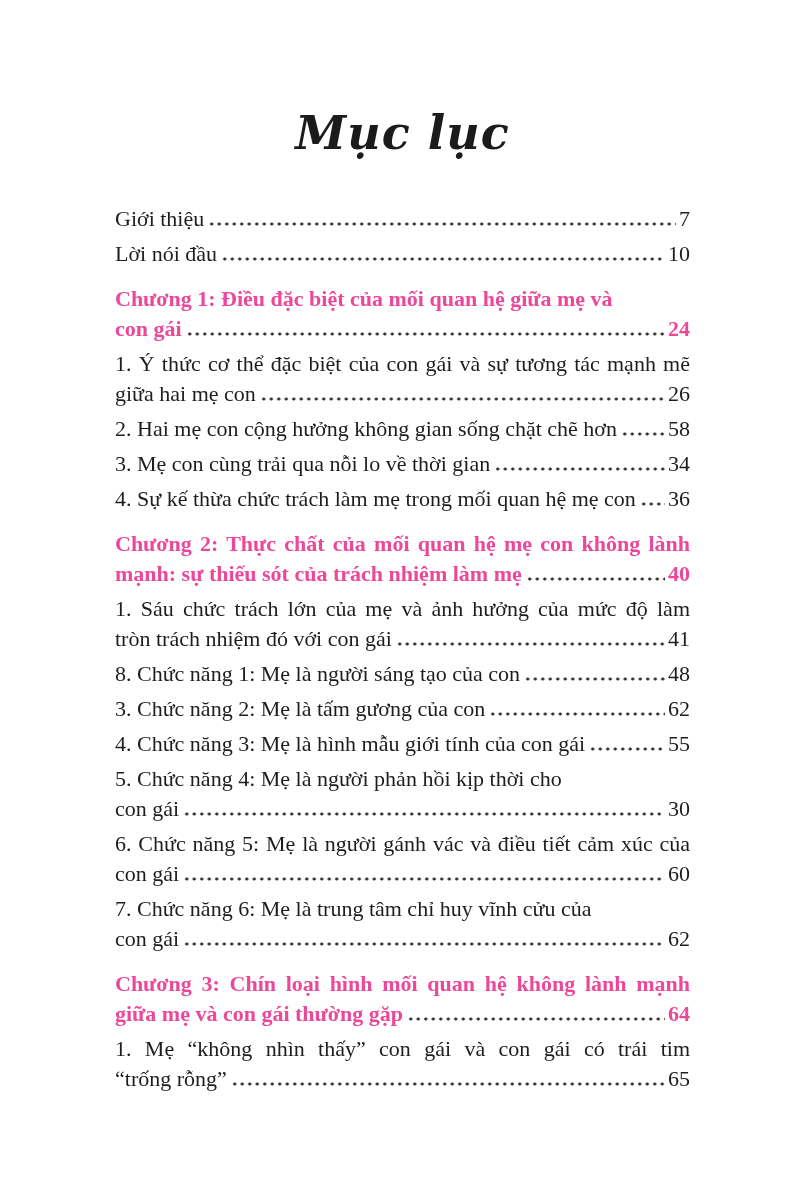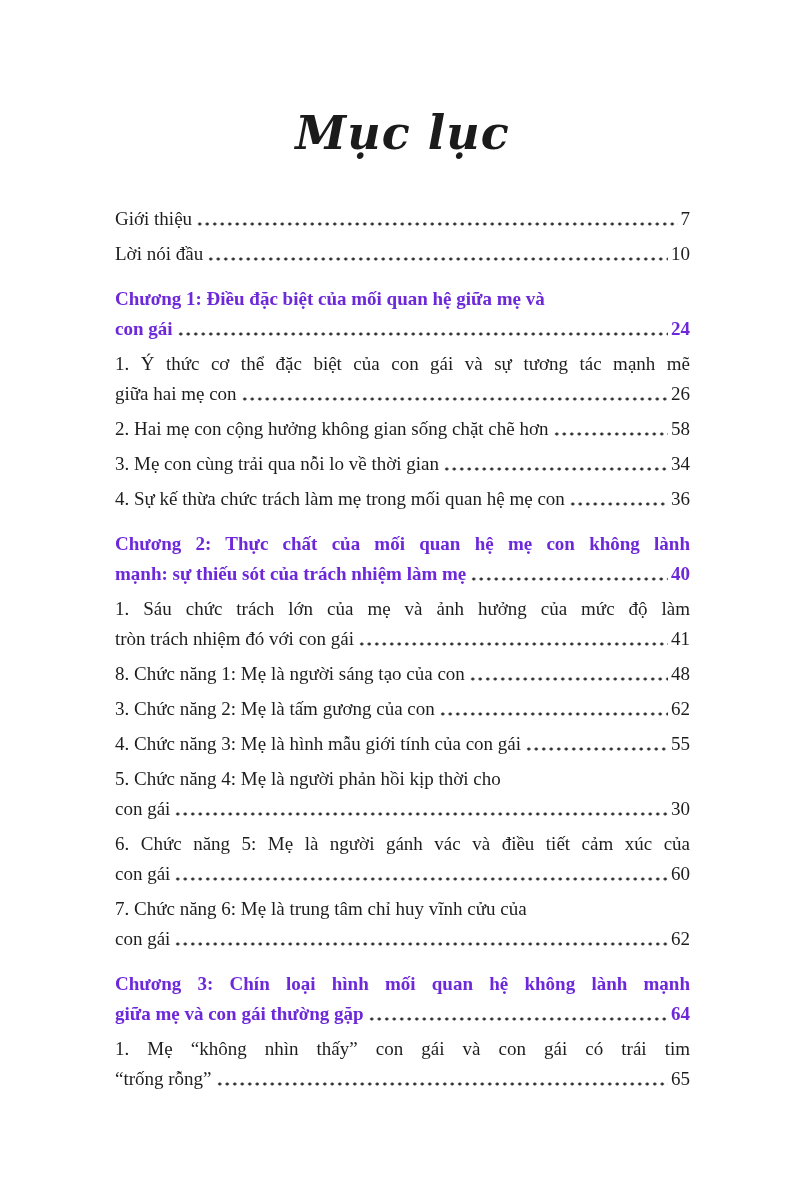--- a/index.html
+++ b/index.html
@@ -18,24 +18,24 @@
     text-align: center;
     font-family: "DejaVu Serif", serif;
     font-style: italic;
     font-weight: 700;
     font-size: 46px;
     letter-spacing: 1px;
     color: #1b1b1b;
   }
   .toc {
     margin: 44px 115px 16px 115px;
-    font-size: 19px;
+    font-size: 22px;
   }
   .entry { margin-bottom: 5px; }
-  .entry.chapter { font-weight: 700; margin-top: 15px; color: #6d28d9; }
+  .entry.chapter { font-weight: 700; margin-top: 15px; color: #ec4899; }
   .line, .lastline { line-height: 30px; }
   .line.just { text-align: justify; text-align-last: justify; }
   .lastline { display: flex; align-items: baseline; }
   .lastline .t { flex: 0 0 auto; }
   .dots {
     flex: 1 1 auto;
     min-width: 10px;
     align-self: flex-end;
     height: 4px;
     margin: 0 3px 8px 4px;

